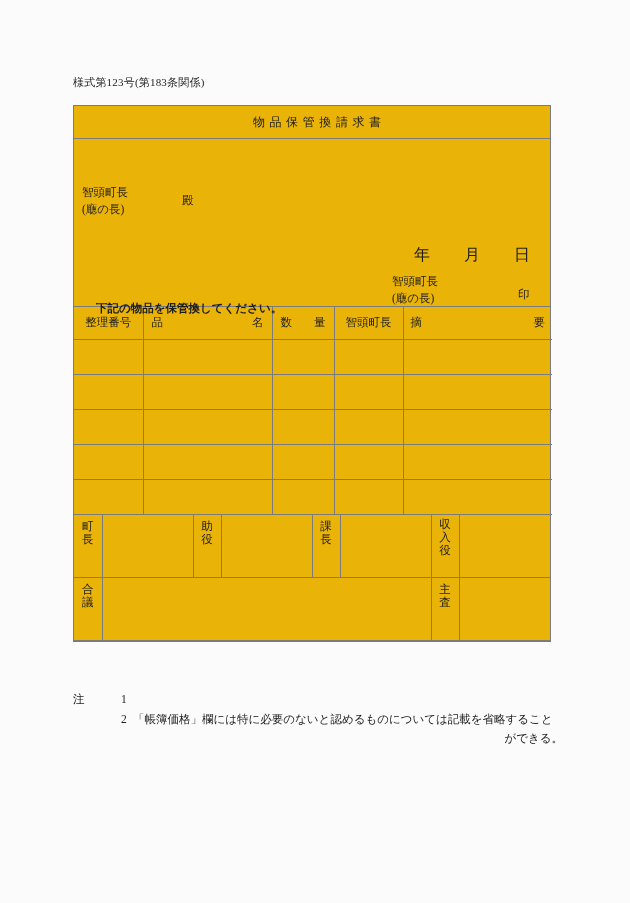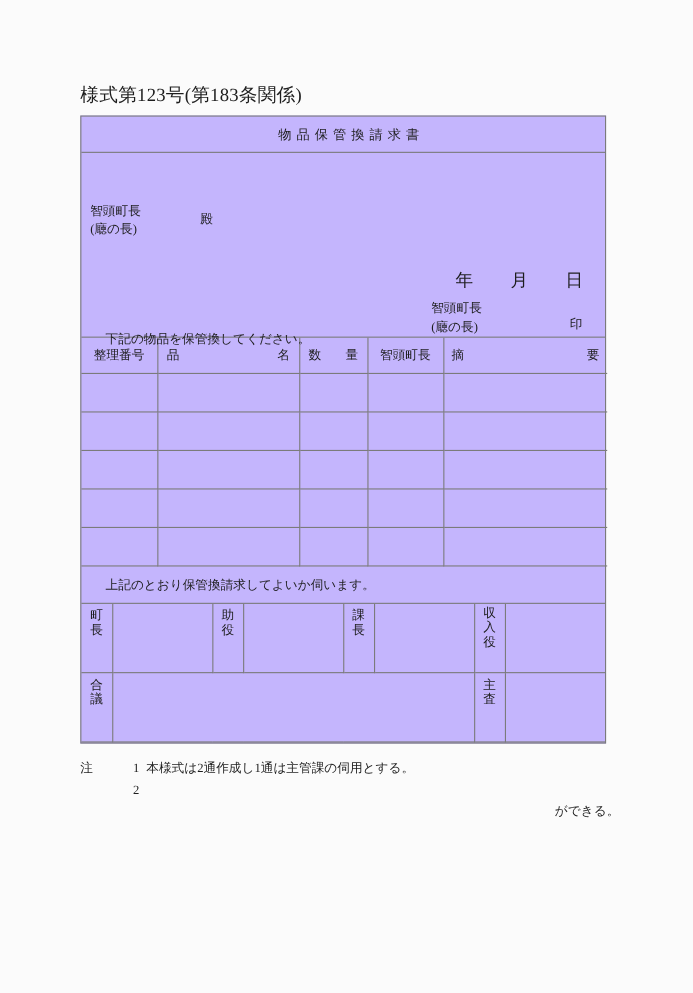--- a/index.html
+++ b/index.html
@@ -23,34 +23,34 @@
     width: 630px;
     height: 903px;
     background: #fbfbfb;
   }
 
   
   .form-no {
     position: absolute;
     left: 73px;
     top: 75px;
-    font-size: 17px;
+    font-size: 11px;
     letter-spacing: 0.2px;
     white-space: nowrap;
   }
 
   
   .frame {
     position: absolute;
     left: 73px;
     top: 105px;
     width: 478px;
     border: 1px solid #7b7b7b;
     box-sizing: border-box;
-    background: #c4b5fd;
+    background: #eab308;
   }
 
   .row-line {
     border-bottom: 1px solid #7b7b7b;
     box-sizing: border-box;
   }
 
   
   .title-band {
     height: 33px;
@@ -104,20 +104,21 @@
     position: absolute;
     left: 444px;
     top: 148px;
     font-size: 11.5px;
   }
   .instruction {
     position: absolute;
     left: 22px;
     top: 162px;
     font-size: 11.5px;
+    font-weight: bold;
   }
 
   
   .items-table {
     width: 100%;
     border-collapse: collapse;
     table-layout: fixed;
   }
   .items-table col.c1 { width: 69px; }
   .items-table col.c2 { width: 129px; }
@@ -337,23 +338,20 @@
         <tr>
           <td></td>
           <td></td>
           <td></td>
           <td></td>
           <td></td>
         </tr>
       </tbody>
     </table>
 
-    <div class="confirm-band row-line">
-      <div class="confirm-text">上記のとおり保管換請求してよいか伺います。</div>
-    </div>
 
     <table class="approve-table">
       <tbody>
         <tr>
           <td class="vlabel">
             <div class="vlabel-inner">
               <span>町</span>
               <span>長</span>
             </div>
           </td>
@@ -404,22 +402,22 @@
         </tr>
       </tbody>
     </table>
 
   </div>
 
   <div class="notes">
     <div class="note-row">
       <span class="note-kanji">注</span>
       <span class="note-num">1</span>
-      <span class="note-body">本様式は2通作成し1通は主管課の伺用とする。</span>
     </div>
     <div class="note-row">
       <span class="note-kanji"></span>
       <span class="note-num">2</span>
+      <span class="note-body">「帳簿価格」欄には特に必要のないと認めるものについては記載を省略すること</span>
     </div>
     <div class="note-cont">ができる。</div>
   </div>
 
 </div>
 
 </body></html>

